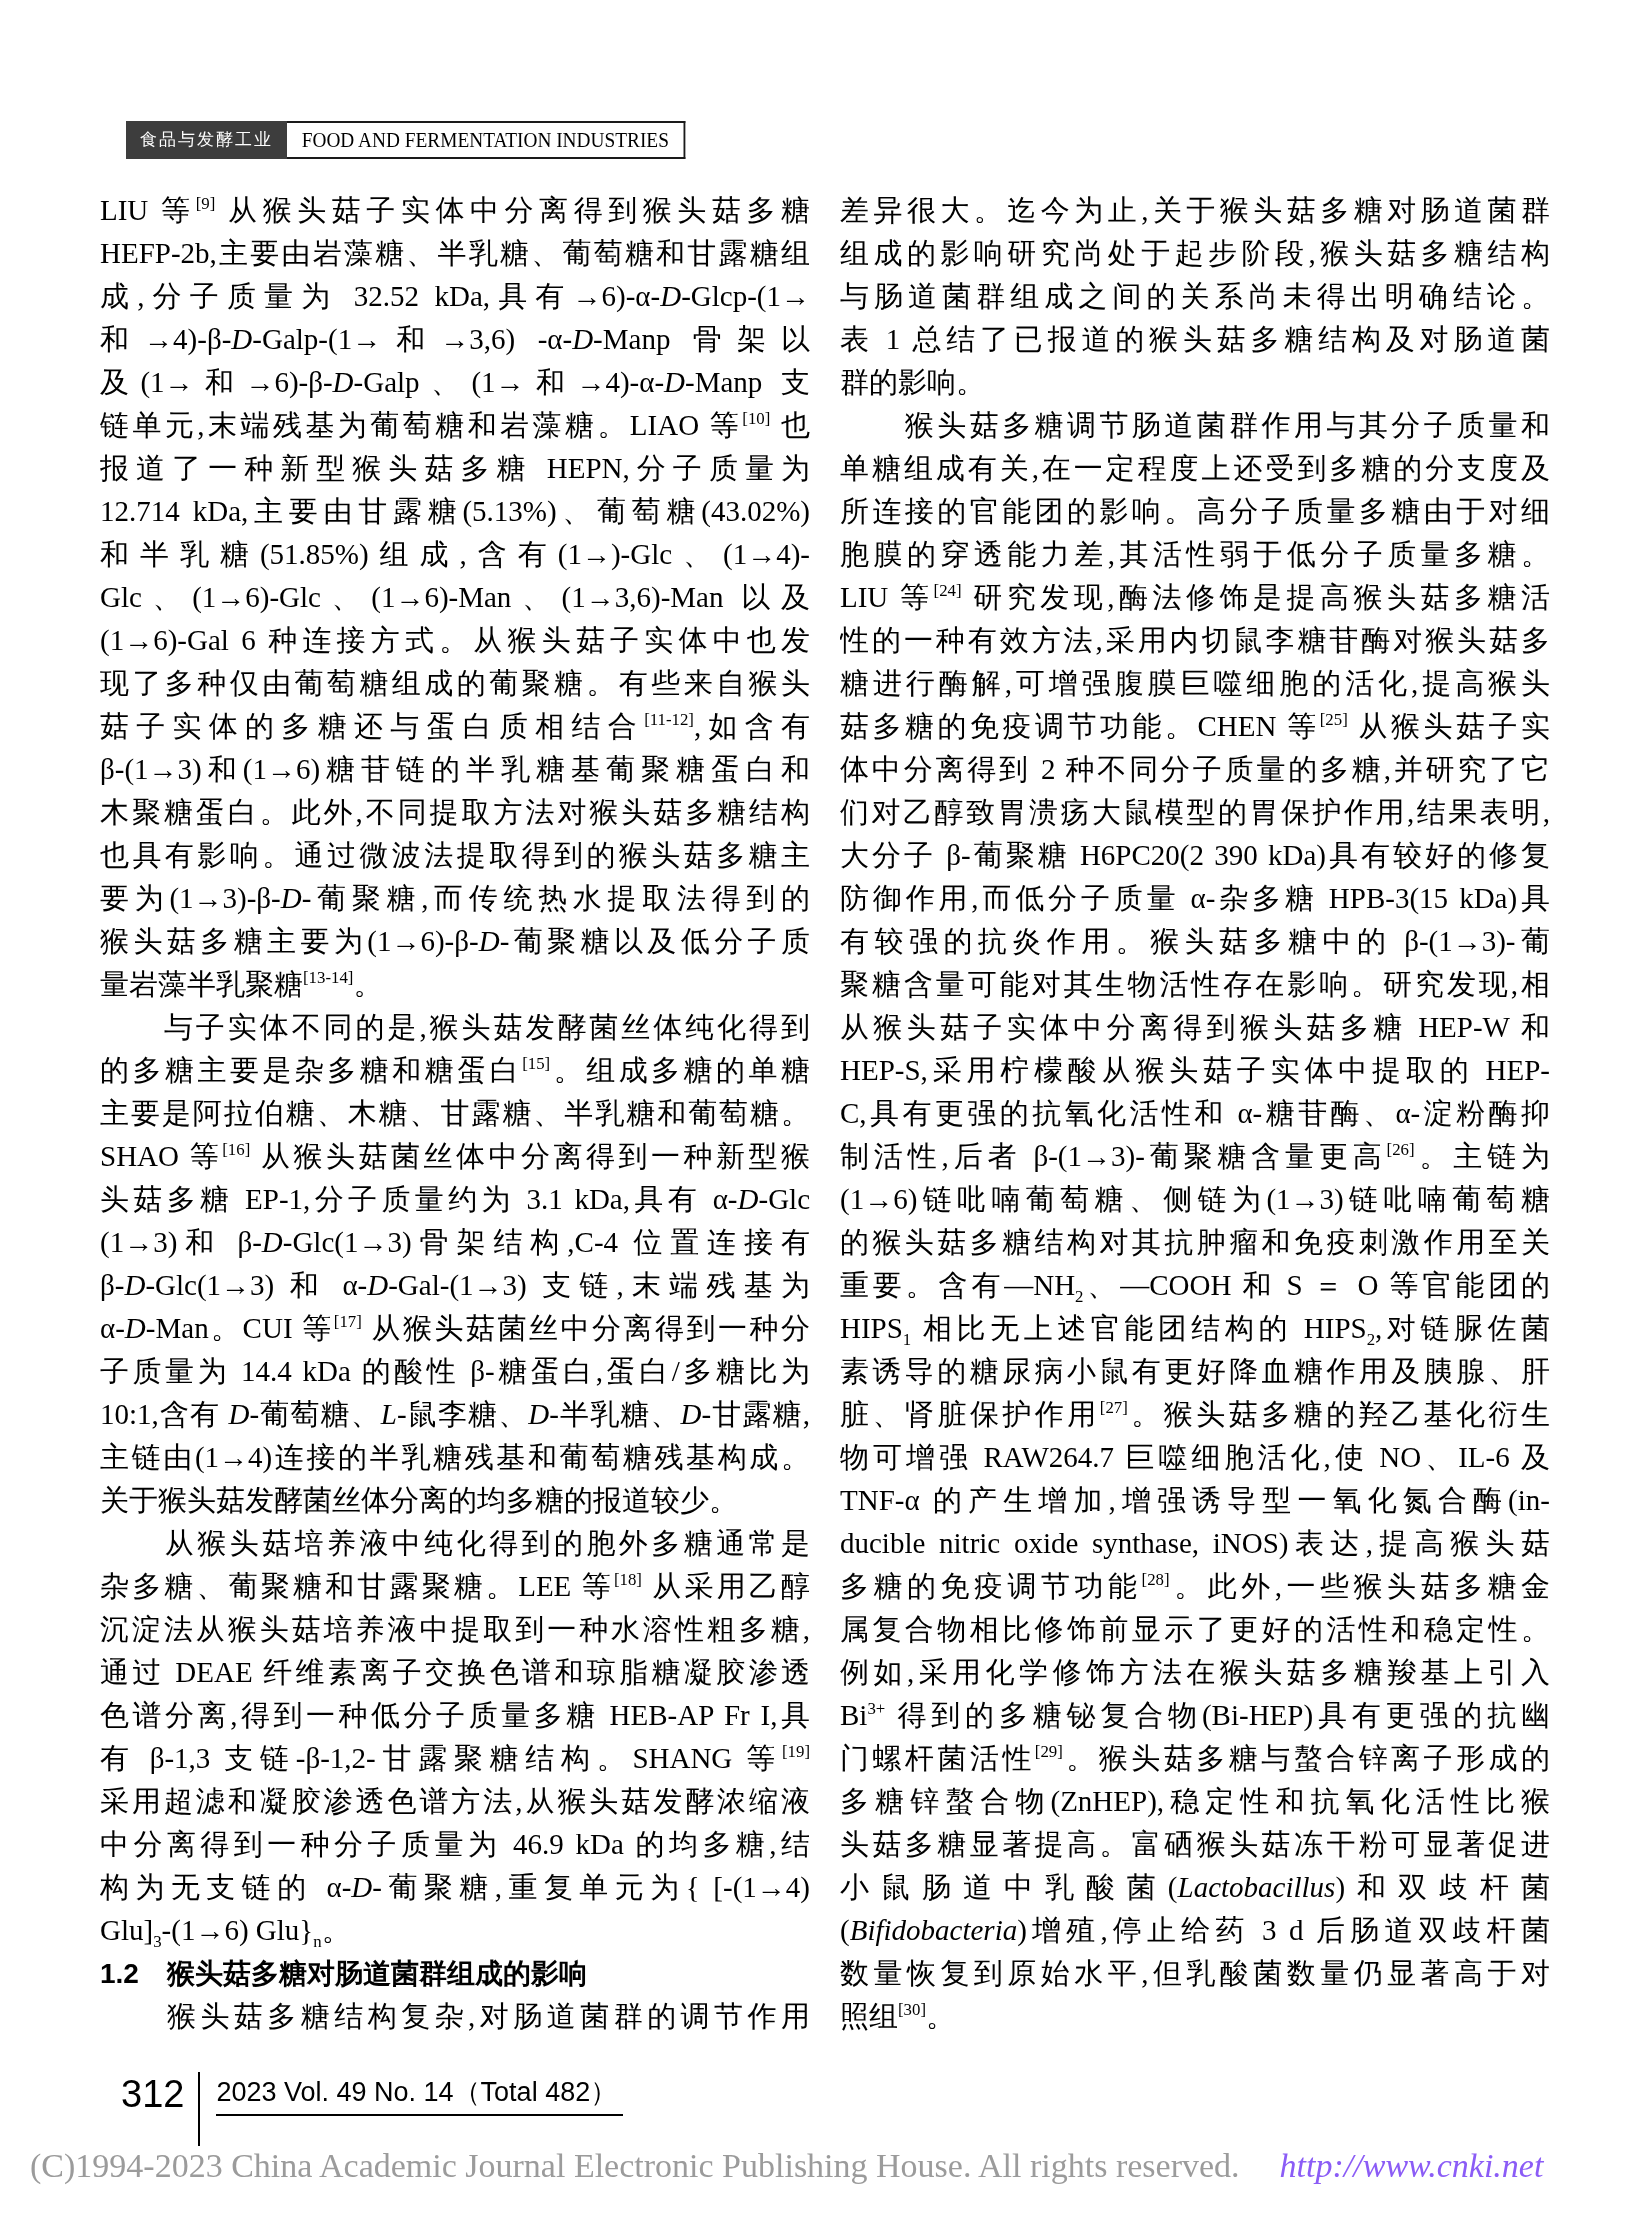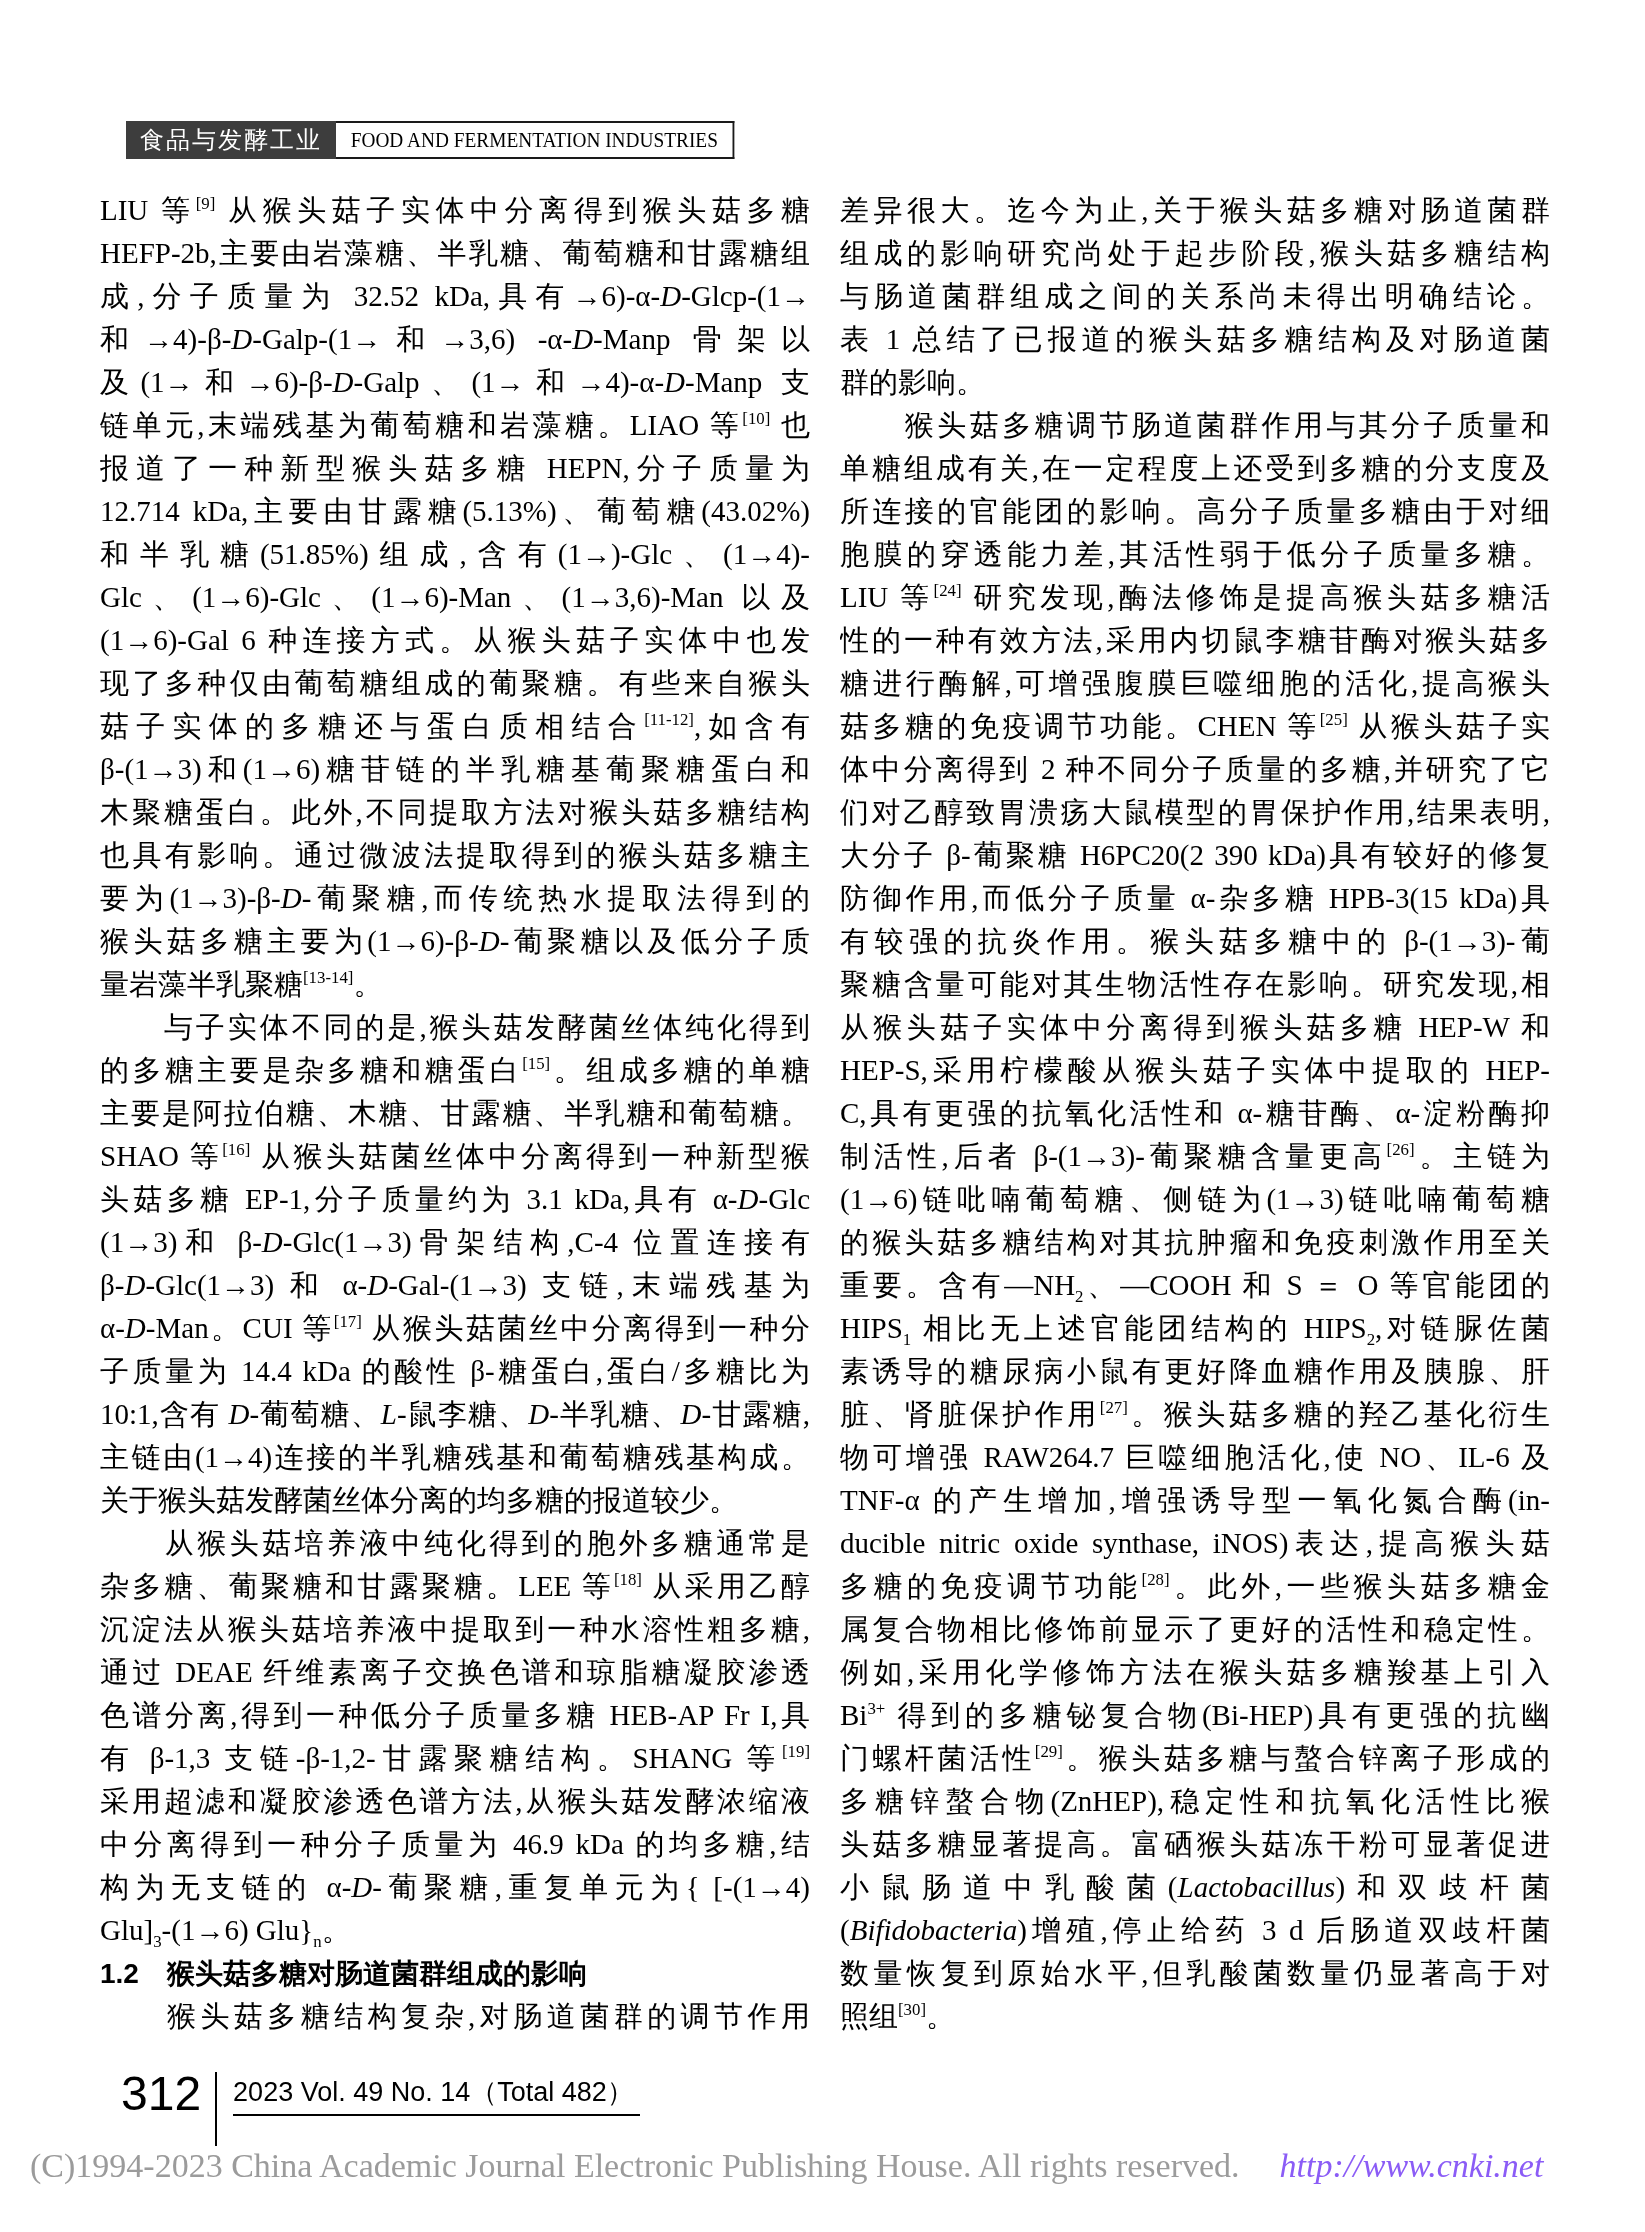--- a/index.html
+++ b/index.html
@@ -11,21 +11,21 @@
     font-family:"Liberation Serif","DejaVu Serif",serif;
     overflow:hidden;
   }
   
   .header{
     position:absolute;left:126px;top:121px;
     display:flex;align-items:stretch;height:38px;
   }
   .header-cn{
     background:#3d3d3d;color:#fff;
-    font-size:24px;line-height:38px;
+    font-size:17px;line-height:38px;
     padding:0 14px;letter-spacing:2px;
     font-family:"Liberation Sans","DejaVu Sans",sans-serif;
   }
   .header-en{
     border:2px solid #1a1a1a;border-left:none;
     font-size:21px;line-height:34px;
     padding:0 16px;
     letter-spacing:0px;
     font-family:"Liberation Serif","DejaVu Serif",serif;
     white-space:nowrap;
@@ -52,21 +52,21 @@
     text-align-last:left;
     font-family:"Liberation Sans","DejaVu Sans",sans-serif;
     font-size:28px;
   }
   
   .footer{
     position:absolute;left:121px;top:2072px;
     display:flex;align-items:flex-start;
   }
   .page-number{
-    font-size:48px;line-height:44px;
+    font-size:38px;line-height:44px;
     font-family:"Liberation Sans","DejaVu Sans",sans-serif;
   }
   .footer-divider{
     width:2px;height:74px;background:#000;
     margin:0 16px 0 14px;
   }
   .issue-info{
     font-size:27px;line-height:40px;
     border-bottom:2px solid #000;
     padding:0 6px 2px 0;

